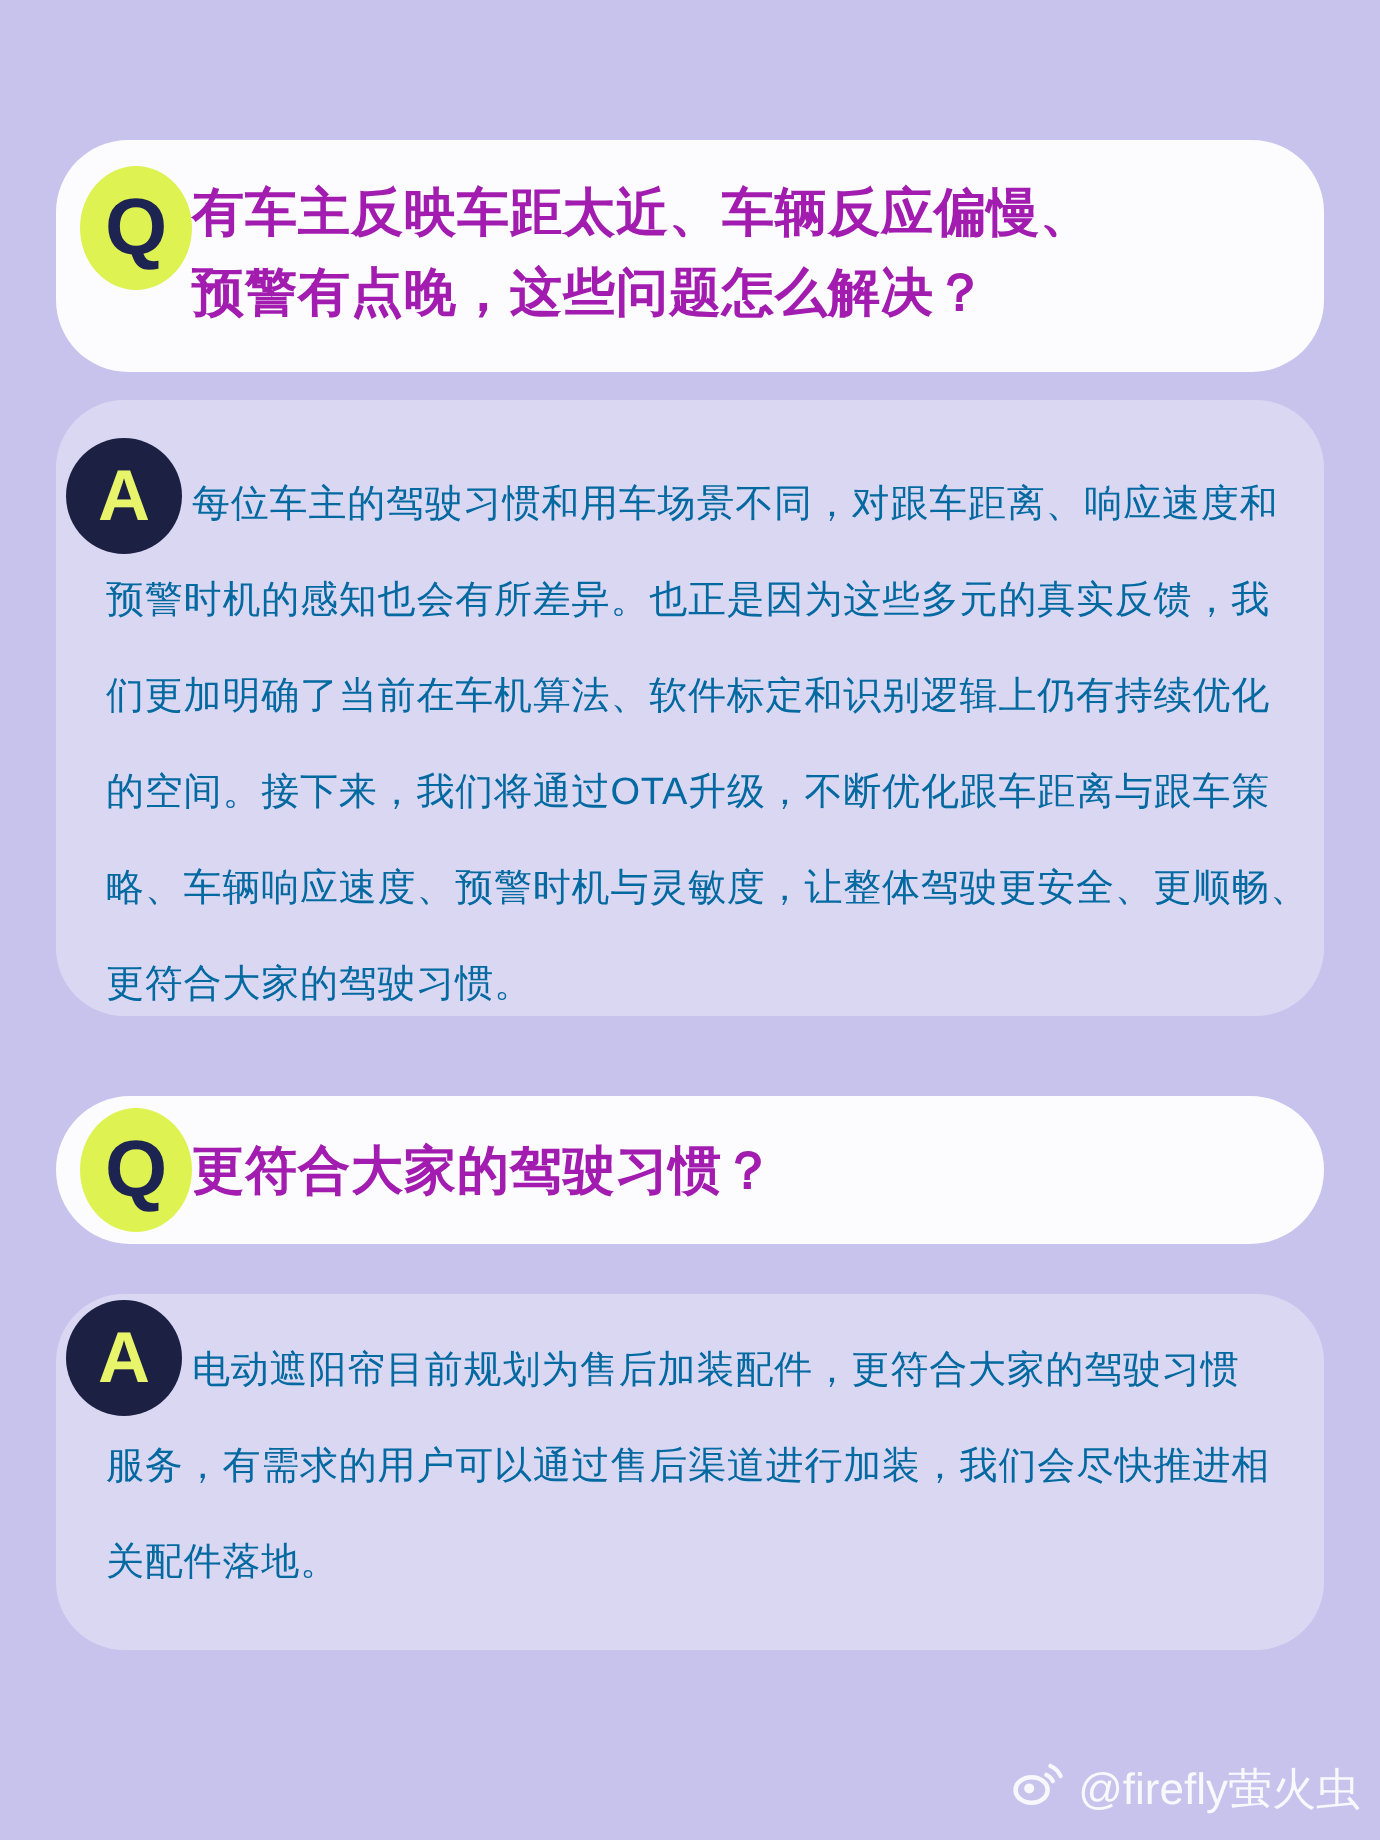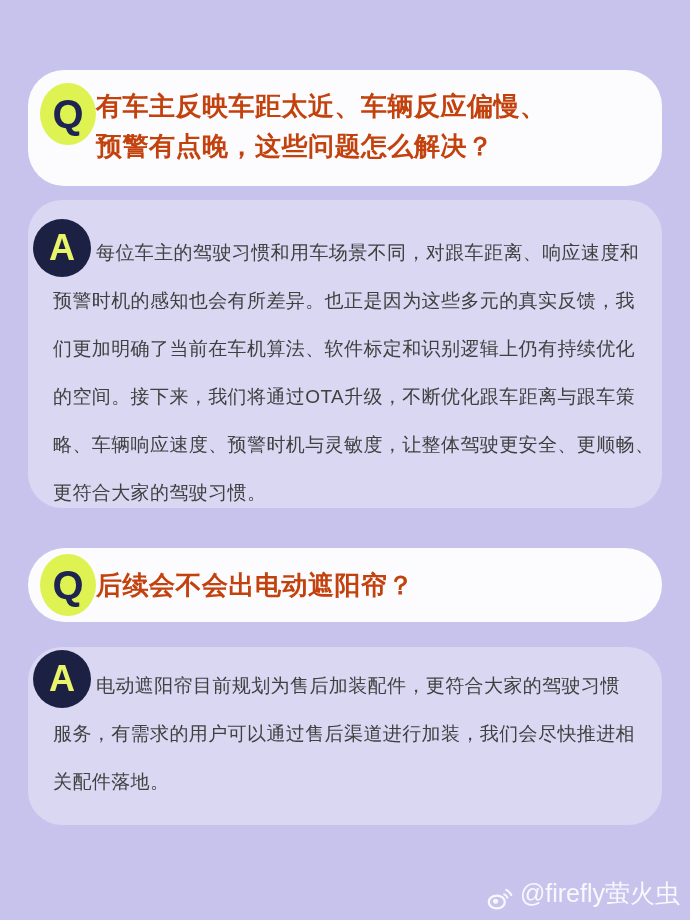--- a/index.html
+++ b/index.html
@@ -36,39 +36,39 @@
     color: #e8f56a; font-size: 36px; font-weight: 800;
   }
   .q-card-1 .q-badge { left: 12px; top: 13px; }
   .q-card-2 .q-badge { left: 12px; top: 6px; }
   .a-card-1 .a-badge { left: 5px;  top: 19px; }
   .a-card-2 .a-badge { left: 5px;  top: 3px; }
 
   .q-text {
     position: absolute; left: 68px;
     font-size: 26px; font-weight: 700; line-height: 40px;
-    color: #c2410c; white-space: pre; letter-spacing: 0.5px;
+    color: #a21caf; white-space: pre; letter-spacing: 0.5px;
   }
   .q-card-1 .q-text { top: 16px; }
   .q-card-2 .q-text { top: 17px; }
 
   .a-text {
     position: absolute; left: 25px; right: 14px;
     font-size: 19px; font-weight: 400; line-height: 48px;
-    color: #404040; white-space: pre; text-indent: 43px;
+    color: #0369a1; white-space: pre; text-indent: 43px;
     letter-spacing: 0.4px;
   }
   .a-card-1 .a-text { top: 29px; }
   .a-card-2 .a-text { top: 15px; }
 
   .watermark {
     position: absolute; right: 10px; bottom: 10px;
-    display: flex; align-items: flex-end; gap: 6px;
+    display: flex; align-items: flex-start; gap: 6px;
     color: rgba(255,255,255,0.88);
-    font-size: 25px; font-weight: 400;
+    font-size: 22px; font-weight: 400;
   }
   .watermark svg { display: block; opacity: 0.88; }
 </style>
 </head>
 <body>
 
 <div class="page">
 
   <section class="card q-card q-card-1">
     <div class="badge q-badge">
@@ -87,21 +87,21 @@
 们更加明确了当前在车机算法、软件标定和识别逻辑上仍有持续优化
 的空间。接下来，我们将通过OTA升级，不断优化跟车距离与跟车策
 略、车辆响应速度、预警时机与灵敏度，让整体驾驶更安全、更顺畅、
 更符合大家的驾驶习惯。</p>
   </section>
 
   <section class="card q-card q-card-2">
     <div class="badge q-badge">
       <span>Q</span>
     </div>
-    <h2 class="q-text">后续会不会出电动遮阳帘？</h2>
+    <h2 class="q-text">更符合大家的驾驶习惯？</h2>
   </section>
 
   <section class="card a-card a-card-2">
     <div class="badge a-badge">
       <span>A</span>
     </div>
     <p class="a-text">电动遮阳帘目前规划为售后加装配件，更符合大家的驾驶习惯
 服务，有需求的用户可以通过售后渠道进行加装，我们会尽快推进相
 关配件落地。</p>
   </section>

